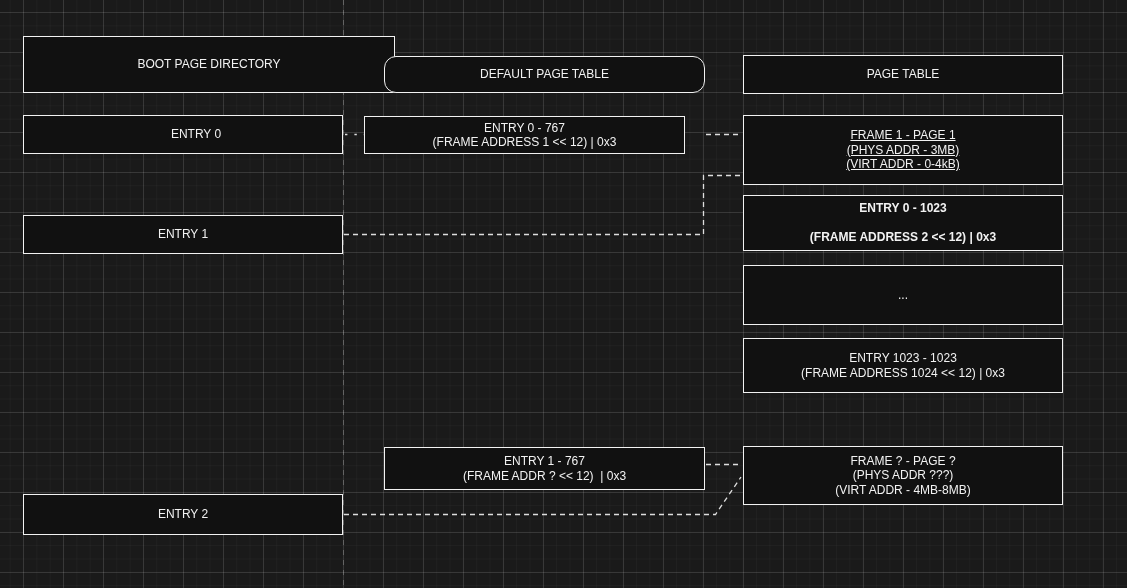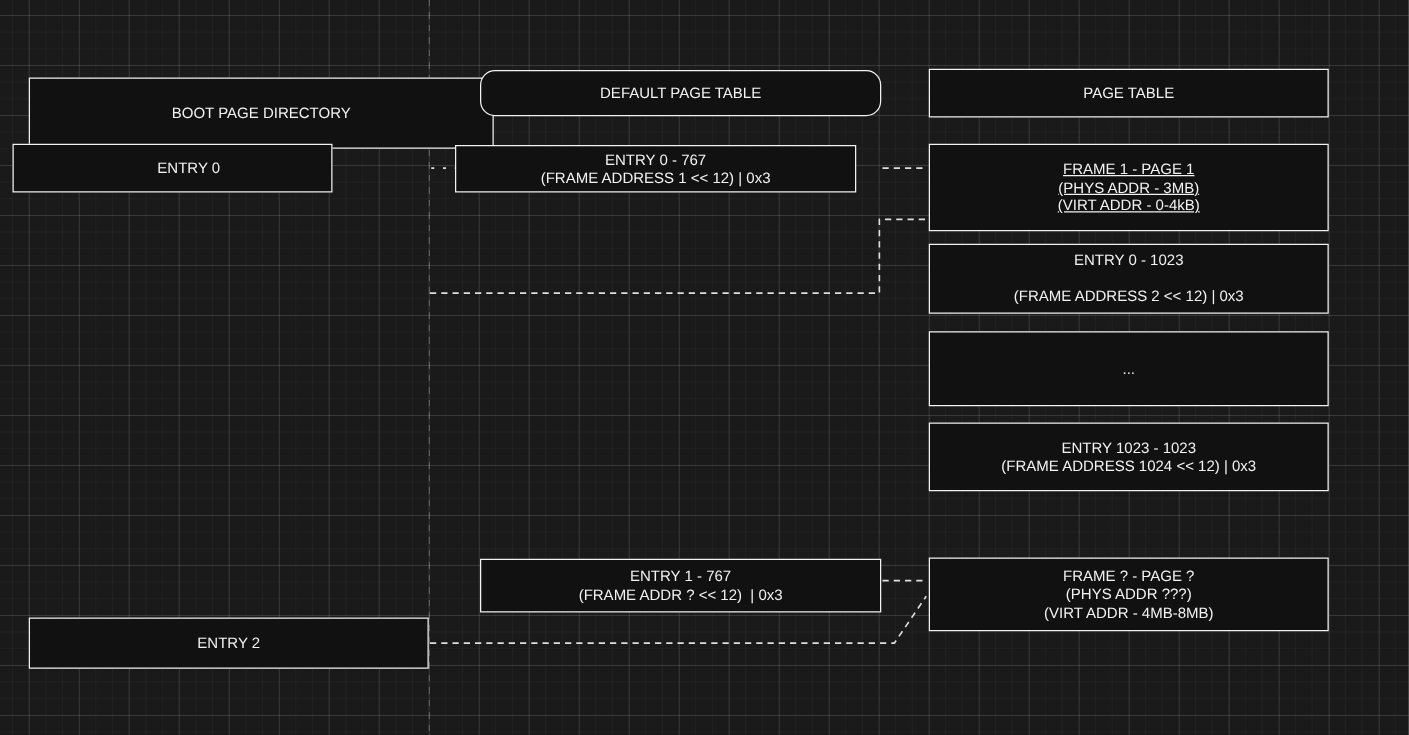--- a/index.html
+++ b/index.html
@@ -47,25 +47,28 @@
   <div class="page-break"></div>
 
   <svg class="connectors" width="1127" height="588">
     <polyline class="dotted" points="345,134.5 382,134.5"></polyline>
     <polyline class="dashed" points="706,134.5 741,134.5"></polyline>
     <polyline class="dashed" points="344,234.5 703.5,234.5 703.5,175.5 741,175.5"></polyline>
     <polyline class="dashed" points="706,464.5 741,464.5"></polyline>
     <polyline class="dashed" points="344,514.5 715.5,514.5 741,477"></polyline>
   </svg>
 
-  <div class="box" style="left:23px;top:36px;width:372px;height:57px;margin-top:26px;">
+  <div class="box" style="left:23px;top:36px;width:372px;height:57px;">
     <span class="lbl">BOOT PAGE DIRECTORY</span>
   </div>
-  <div class="box" style="left:10px;top:115px;width:256px;height:39px;padding-left:26px;">
+  <div class="box" style="left:23px;top:115px;width:320px;height:39px;padding-left:26px;">
     <span class="lbl">ENTRY 0</span>
+  </div>
+  <div class="box" style="left:23px;top:215px;width:320px;height:39px;">
+    <span class="lbl">ENTRY 1</span>
   </div>
   <div class="box" style="left:23px;top:494px;width:320px;height:41px;">
     <span class="lbl">ENTRY 2</span>
   </div>
 
   <div class="box" style="left:384px;top:56px;width:321px;height:37px;border-radius:12px;">
     <span class="lbl">DEFAULT PAGE TABLE</span>
   </div>
   <div class="box" style="left:364px;top:116px;width:321px;height:38px;">
     <span class="lbl">ENTRY 0 - 767
@@ -77,21 +80,21 @@
   </div>
 
   <div class="box" style="left:743px;top:55px;width:320px;height:39px;">
     <span class="lbl">PAGE TABLE</span>
   </div>
   <div class="box" style="left:743px;top:115px;width:320px;height:70px;text-decoration:underline;">
     <span class="lbl">FRAME 1 - PAGE 1
 (PHYS ADDR - 3MB)
 (VIRT ADDR - 0-4kB)</span>
   </div>
-  <div class="box" style="left:743px;top:195px;width:320px;height:56px;">
+  <div class="box" style="left:743px;top:195px;width:320px;height:56px;font-weight:bold;">
     <span class="lbl">ENTRY 0 - 1023
 
 (FRAME ADDRESS 2 &lt;&lt; 12) | 0x3</span>
   </div>
   <div class="box" style="left:743px;top:265px;width:320px;height:60px;">
     <span class="lbl">...</span>
   </div>
   <div class="box" style="left:743px;top:338px;width:320px;height:55px;align-items:center;">
     <span class="lbl">ENTRY 1023 - 1023
 (FRAME ADDRESS 1024 &lt;&lt; 12) | 0x3</span>

